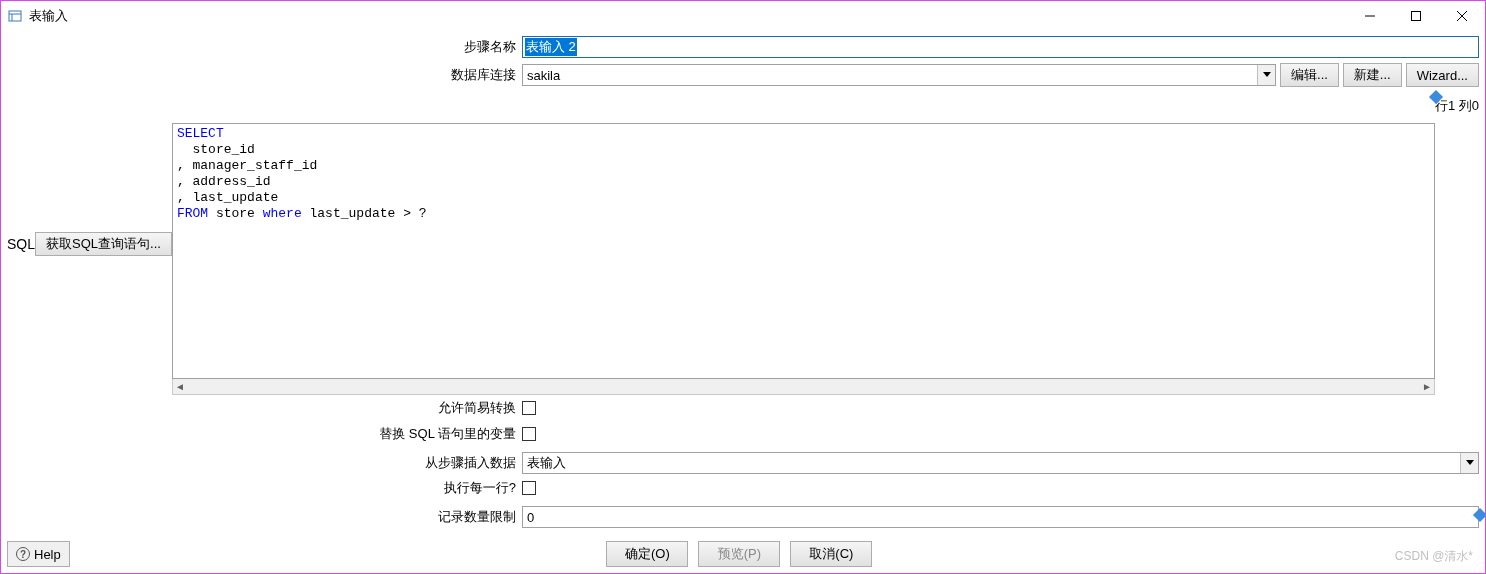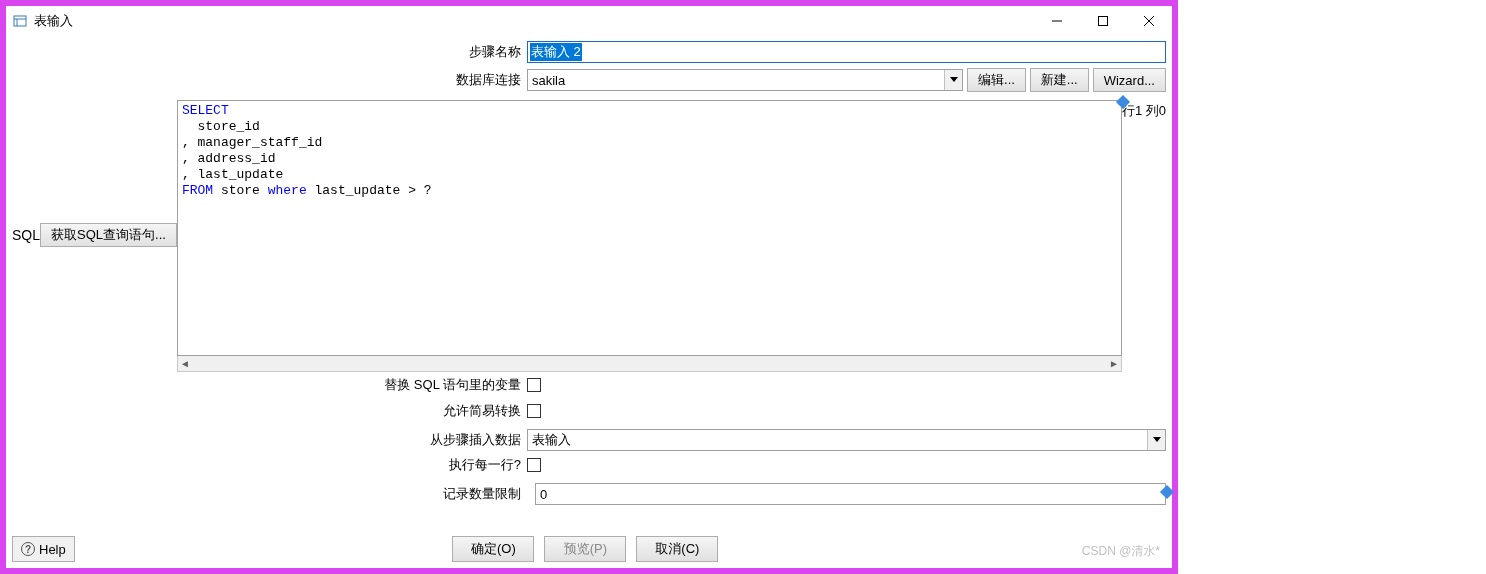--- a/index.html
+++ b/index.html
@@ -1,35 +1,35 @@
 <!DOCTYPE html>
 <html><head>
 <meta charset="utf-8">
 <style>
 * { box-sizing: border-box; margin: 0; padding: 0; }
 body { font-family: "Microsoft YaHei", "Segoe UI", Arial, sans-serif; font-size: 13px; background: #fff; color: #000; overflow: hidden; }
-.window { width: 1178px; height: 574px; border: 6px solid #d946ef; display: flex; flex-direction: column; position: relative; }
+.window { width: 1486px; height: 574px; border: 1px solid #d946ef; display: flex; flex-direction: column; position: relative; }
 .titlebar { height: 30px; display: flex; align-items: center; padding-left: 6px; border-bottom: 0; }
 .title-icon { width: 16px; height: 16px; margin-right: 6px; display: inline-flex; }
 .title-text { flex: 1; font-size: 13px; }
 .win-controls { display: flex; }
 .win-btn { width: 46px; height: 30px; display: flex; align-items: center; justify-content: center; cursor: pointer; }
 .content { flex: 1; display: flex; flex-direction: column; padding: 0 6px; }
 .form-row { display: flex; align-items: center; margin-top: 4px; min-height: 24px; }
 .form-label { width: 515px; text-align: right; padding-right: 6px; font-size: 13px; }
 .form-field { flex: 1; display: flex; gap: 4px; align-items: center; }
 .combo-wrapper { flex: 1; display: flex; align-items: center; border: 1px solid #a0a0a0; height: 22px; background: #fff; }
 .combo-text { flex: 1; padding: 0 4px; font-size: 13px; border: none; outline: none; }
 .combo-arrow { width: 18px; height: 100%; display: flex; align-items: center; justify-content: center; border-left: 1px solid #c0c0c0; background: #f0f0f0; cursor: pointer; }
 .btn { height: 24px; padding: 0 10px; border: 1px solid #adadad; background: linear-gradient(#f5f5f5,#e1e1e1); cursor: pointer; font-size: 13px; display: flex; align-items: center; }
 .sql-section { margin-top: 6px; flex:1; display:flex; flex-direction:row; }
 .sql-header { display: flex; align-items: center; }
 .sql-label { flex: 1; font-size: 14px; }
 .sql-editor-wrap { position: relative; flex:1; display:flex; flex-direction:column; margin-top: 2px; }
-.sql-editor { flex:1; border: 1px solid #a0a0a0; padding: 2px 4px; font-family: "Consolas","Courier New",monospace; font-size: 13px; white-space: pre; overflow: auto; background:#fff; line-height: 16px; }
+.sql-editor { flex:1; border: 1px solid #a0a0a0; padding: 2px 4px; font-family: "Consolas","Courier New",monospace; font-size: 13px; white-space: pre; overflow: auto; background:#fff; line-height: 16px; margin-top: 28px; }
 .sql-editor .kw { color: #0000ff; }
 .hscroll { height: 16px; background: #f0f0f0; border: 1px solid #c8c8c8; border-top: none; display: flex; align-items: center; justify-content: space-between; padding: 0 2px; font-size: 10px; color: #606060; }
 .diamond { position: absolute; right: -6px; width: 10px; height: 10px; background: #3b8be0; transform: rotate(45deg); }
 .diamond.top { top: -3px; }
 .diamond.limit { top: 4px; }
 .status-line { font-size: 13px; padding: 4px 0; }
 .checkbox-row { display: flex; align-items: center; height: 26px; }
 .checkbox-label { width: 515px; text-align: right; padding-right: 6px; font-size: 13px; }
 .checkbox-box { width: 14px; height: 14px; border: 1px solid #333; background: #fff; cursor: pointer; }
 .limit-input { flex: 1; height: 22px; border: 1px solid #a0a0a0; padding: 0 4px; font-size: 13px; }
@@ -118,25 +118,25 @@
 <span class="kw">FROM</span> store <span class="kw">where</span> last_update &gt; ?</div>
         <div class="hscroll">
           <span>◄</span>
           <span>►</span>
         </div>
       </div>
       <div class="status-line">行1 列0</div>
     </div>
 
     <div class="checkbox-row">
-      <div class="checkbox-label">替换 SQL 语句里的变量</div>
+      <div class="checkbox-label">允许简易转换</div>
       <div class="checkbox-box"></div>
     </div>
     <div class="checkbox-row">
-      <div class="checkbox-label">允许简易转换</div>
+      <div class="checkbox-label">替换 SQL 语句里的变量</div>
       <div class="checkbox-box"></div>
     </div>
 
     <div class="form-row">
       <div class="form-label">从步骤插入数据</div>
       <div class="form-field">
         <div class="combo-wrapper">
           <span class="combo-text">表输入</span>
           <span class="combo-arrow">
             <svg width="8" height="6">
@@ -145,21 +145,21 @@
           </span>
         </div>
       </div>
     </div>
 
     <div class="checkbox-row">
       <div class="checkbox-label">执行每一行?</div>
       <div class="checkbox-box"></div>
     </div>
 
-    <div class="form-row" style="margin-bottom:24px;gap:8px;">
+    <div class="form-row" style="margin-bottom:6px;">
       <div class="form-label">记录数量限制</div>
       <div class="limit-wrapper">
         <input class="limit-input" type="text" value="0" style="">
         <div class="diamond limit"></div>
       </div>
     </div>
 
   </div>
 
   <div class="bottom-bar">

